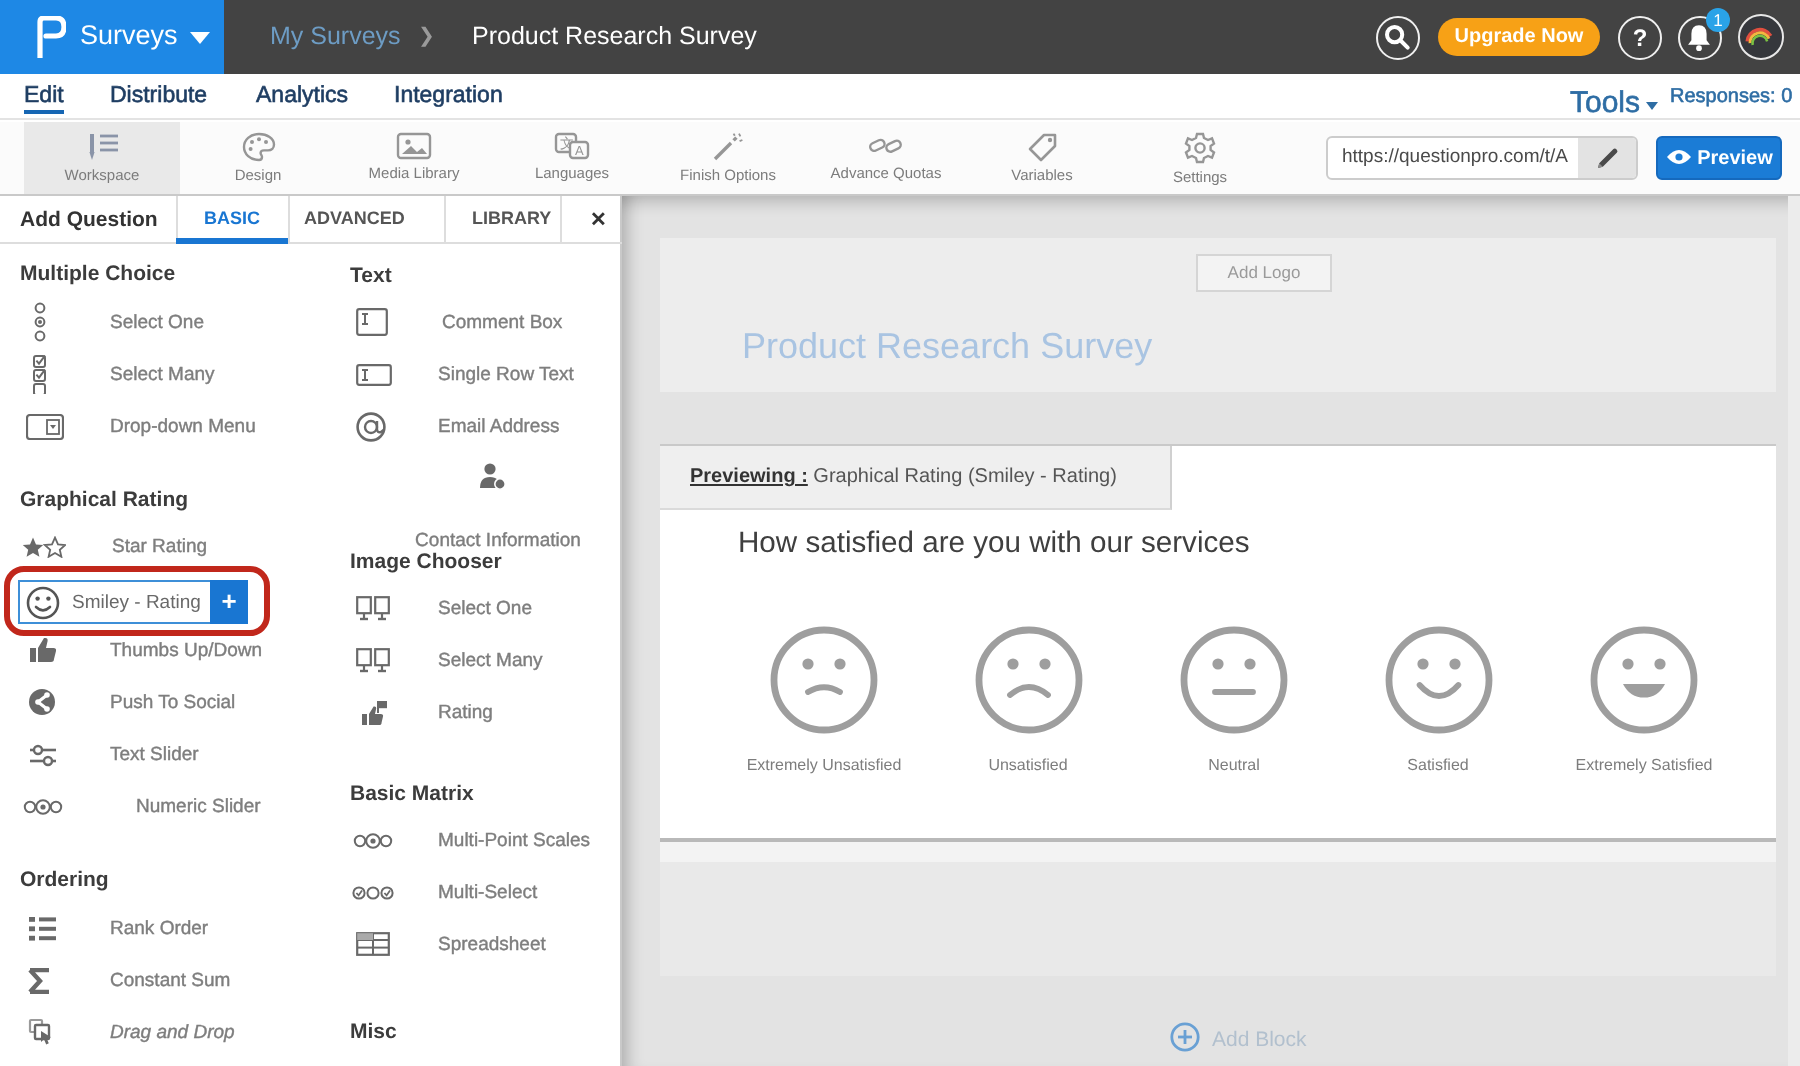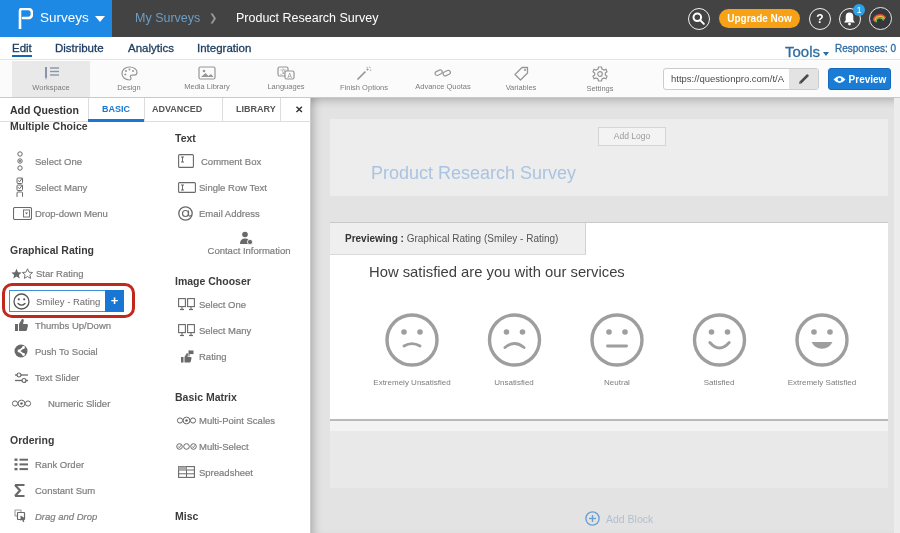--- a/index.html
+++ b/index.html
@@ -38,34 +38,34 @@
 #preview { left:828px; top:68px; width:63px; height:22px; background:#1b7cd6; border:1px solid #1569bd; border-radius:3px; color:#fff; font-size:10px; font-weight:bold; text-align:center; line-height:22px; }
 
 #sidebar { left:0; top:98px; width:311px; height:435px; background:#fff; border-right:1px solid #c9c9c9; }
 #tabrow { left:0; top:0; width:311px; height:24px; border-bottom:1px solid #ddd; }
 #addq { left:10px; top:6px; font-size:10.5px; font-weight:bold; color:#333; }
 .vsep { top:0; width:1px; height:24px; background:#ddd; }
 .tab { top:6px; font-size:9px; color:#555; font-weight:bold; }
 #tab-basic { color:#1976d2; }
 #basic-ul { left:88px; top:21px; width:56px; height:3px; background:#1976d2; }
 .hdr { font-size:10.5px; font-weight:bold; color:#3c3c3c; }
-.item { font-size:9.5px; color:#7e7e7e; display:flex; align-items:center; height:16px; -webkit-text-stroke:0.2px #7e7e7e; }
+.item { font-size:9.5px; color:#7e7e7e; display:flex; align-items:center; height:16px;gap:20px; -webkit-text-stroke:0.2px #7e7e7e; }
 .item svg { flex:0 0 auto; }
 .item .lb { margin-left:0; }
 
 #redbox { left:2px; top:185px; width:133px; height:35px; border:3px solid #c1271b; border-radius:10px; }
 #smilrow { left:9px; top:192px; width:115px; height:22px; background:#fff; border:1px solid #3d8fd8; display:flex; align-items:center; }
 #plusbtn { left:105px; top:192px; width:19px; height:22px; background:#1976d2; color:#fff; font-size:13px; font-weight:bold; text-align:center; line-height:21px; }
 
 #main { left:311px; top:98px; width:589px; height:435px; background:#e3e3e3; box-shadow:inset 9px 0 8px -6px rgba(0,0,0,0.22), inset 0 9px 8px -6px rgba(0,0,0,0.2); }
 #headcard { left:19px; top:21px; width:558px; height:77px; background:#ededed; }
 #addlogo { left:287px; top:29px; width:68px; height:19px; background:#f3f3f3; border:1px solid #d5d5d5; color:#9a9a9a; font-size:8.5px; text-align:center; line-height:17px; }
 #title { left:60px; top:65px; font-size:18px; color:#a9c4e2; }
 #prevtab { left:19px; top:125px; width:256px; height:32px; background:#efefef; border-right:1px solid #d0d0d0; border-bottom:1px solid #dadada; font-size:10px; color:#555; line-height:32px; padding-left:15px; z-index:3; }
-#prevtab b { color:#333; }
+#prevtab b { color:#333;text-decoration:underline; }
 #qcard { left:19px; top:124px; width:558px; height:197px; background:#fff; border-top:1px solid #c9c9c9; }
 #question { left:58px; top:166px; font-size:14.8px; color:#3f3f3f; }
 .smlabel { top:280px; font-size:8px; color:#7d7d7d; text-align:center; width:120px; }
 #footblock { left:19px; top:323px; width:558px; height:67px; background:#e9e9e9; }
 #footstrip { left:19px; top:323px; width:558px; height:10px; background:#f3f3f3; }
 #cardline { left:19px; top:321px; width:558px; height:2px; background:#b9b9b9; }
 #addblock { left:274px; top:413px; font-size:10.5px; color:#b2c0ce; white-space:nowrap; }
 </style>
 </head>
 <body>
@@ -200,21 +200,21 @@
   <div class="abs vsep" style="left:88px;"></div>
   <div class="abs vsep" style="left:144px;"></div>
   <div class="abs vsep" style="left:222px;"></div>
   <div class="abs vsep" style="left:280px;"></div>
   <div class="abs tab" id="tab-basic" style="left:102px;">BASIC</div>
   <div class="abs tab" style="left:152px;">ADVANCED</div>
   <div class="abs tab" style="left:236px;">LIBRARY</div>
   <div class="abs tab" style="left:295px; top:6px; font-size:10px; color:#333;">✕</div>
   <div class="abs" id="basic-ul"></div>
 
-  <div class="abs hdr" style="left:10px; top:22px;">Multiple Choice</div>
+  <div class="abs hdr" style="left:10px; top:33px;">Multiple Choice</div>
   <div class="abs item" style="left:16px; top:55px; width:140px;">
     <svg width="8" height="20" viewBox="0 0 8 20">
         <circle cx="4" cy="3" r="2.2" fill="none" stroke="#696969" stroke-width="1"></circle>
         <circle cx="4" cy="10" r="2.2" fill="none" stroke="#696969" stroke-width="1"></circle>
         <circle cx="4" cy="10" r="1" fill="#696969"></circle>
         <circle cx="4" cy="17" r="2.2" fill="none" stroke="#696969" stroke-width="1"></circle>
       </svg>
     <span class="lb" style="margin-left:11px;">Select One</span>
   </div>
   <div class="abs item" style="left:16px; top:81px; width:140px;">

